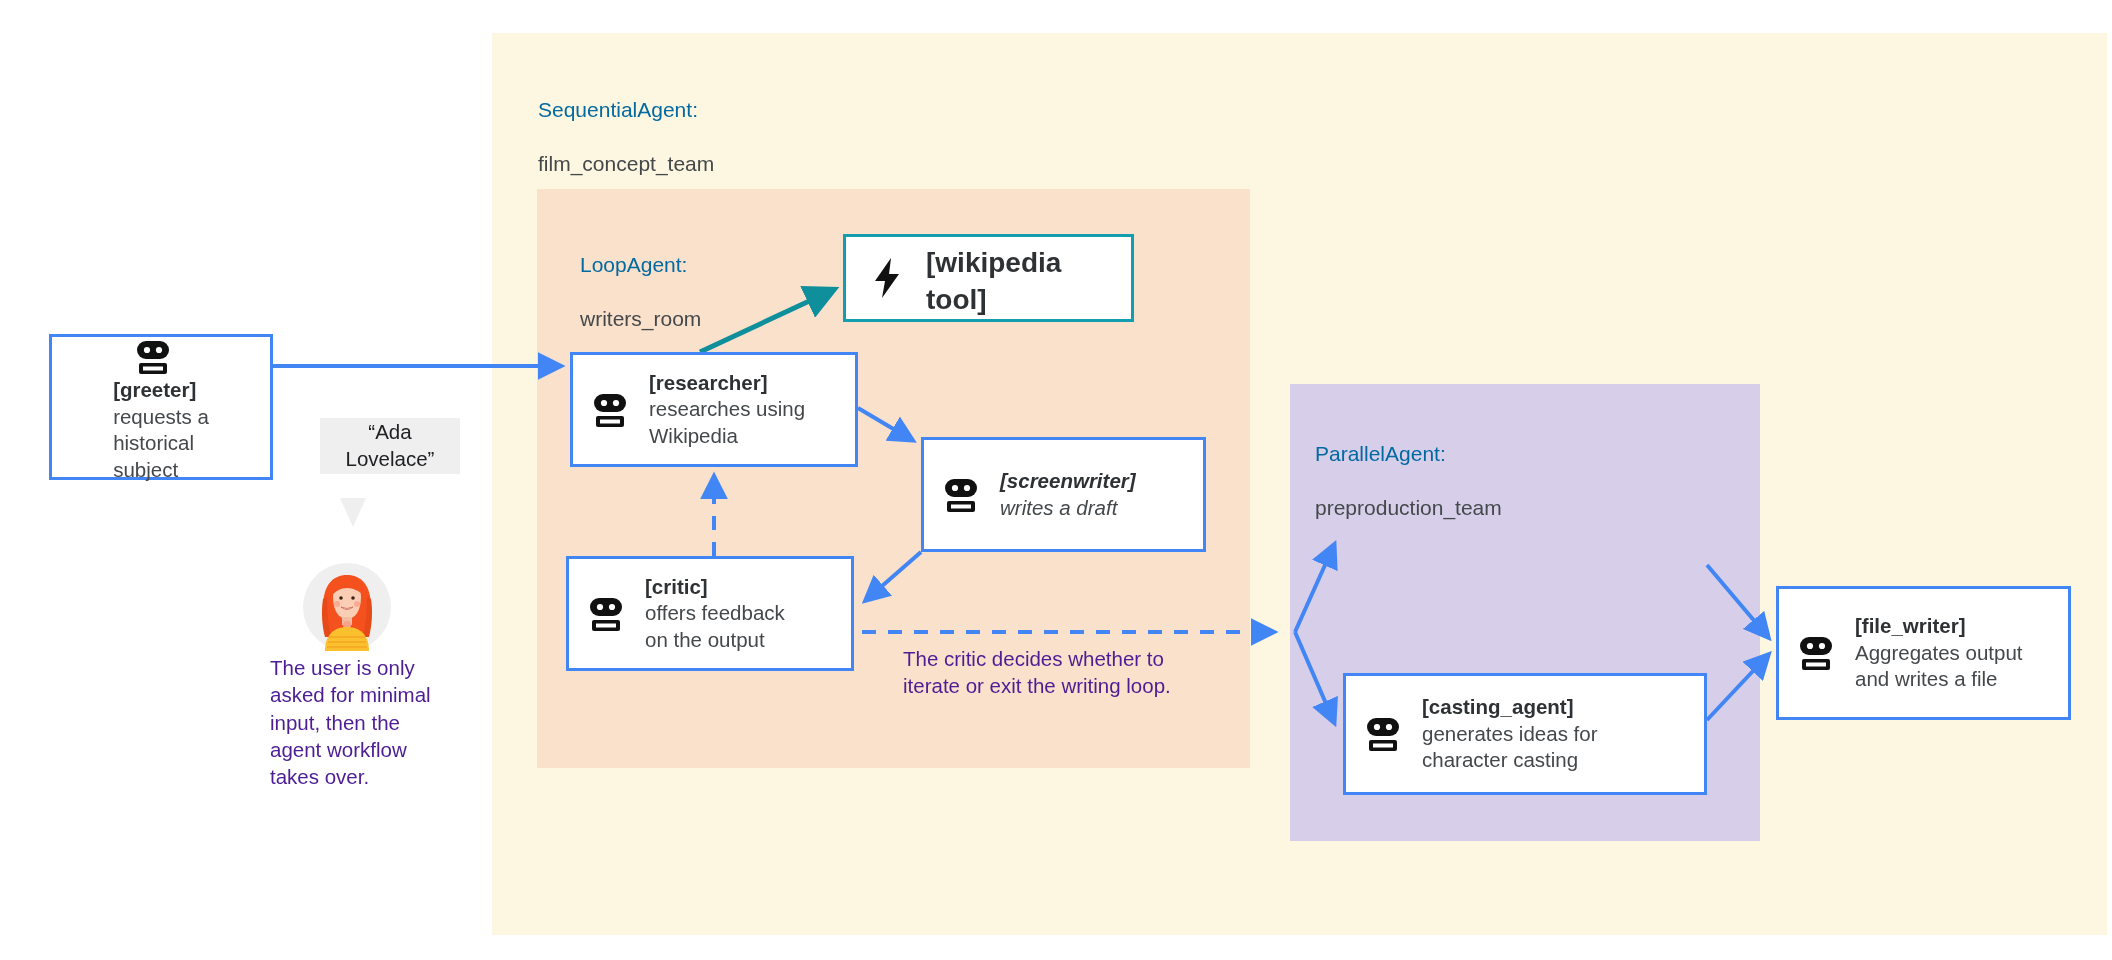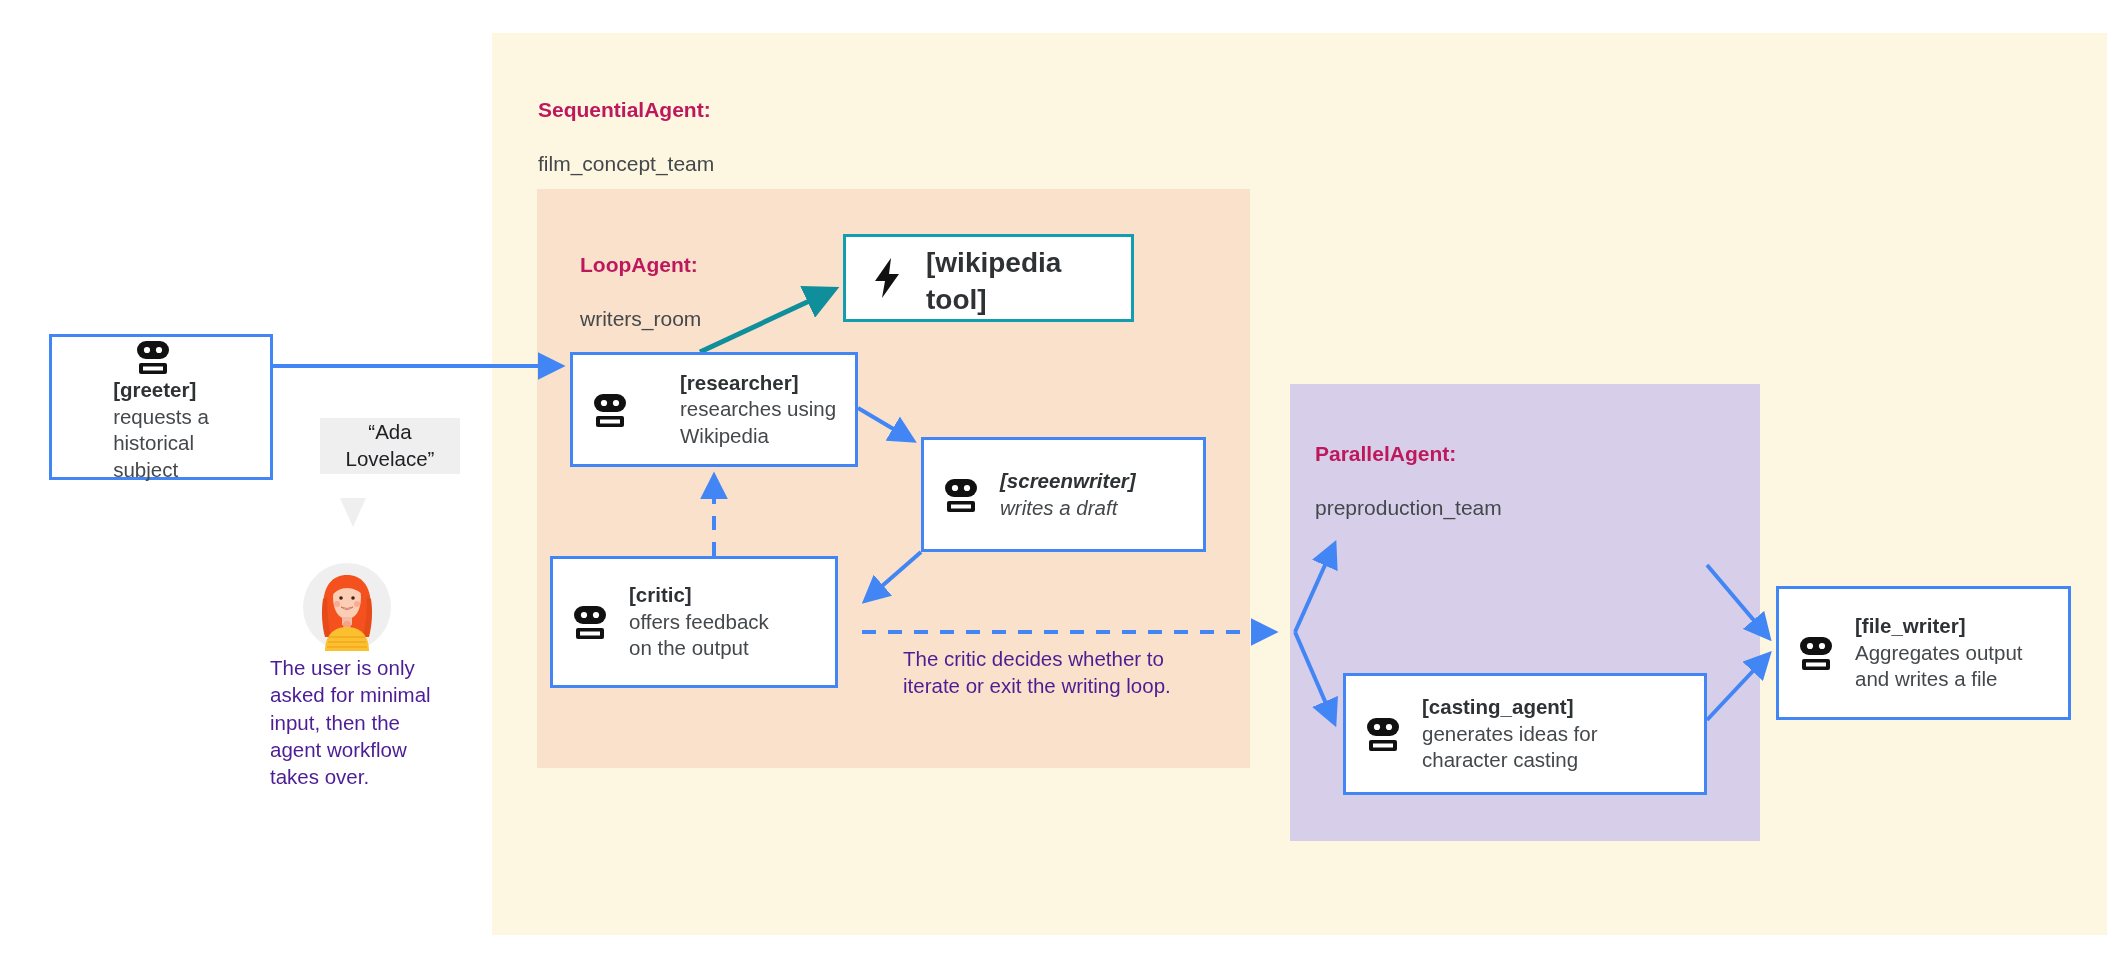--- a/index.html
+++ b/index.html
@@ -44,22 +44,22 @@
     background: #D7CFE9;
   }
 
   .panel-label {
     position: absolute;
     line-height: 1.28;
     font-size: 21px;
     white-space: pre-line;
   }
   .panel-label .lbl-type {
-    font-weight: bold;
-    color: #be185d;
+    font-weight: normal;
+    color: #0369a1;
     display: block;
   }
   .panel-label .lbl-name {
     font-weight: normal;
     color: #44484b;
     display: block;
   }
   .label-sequential { left: 538px; top: 70px; }
   .label-loop       { left: 580px; top: 225px; }
   .label-parallel   { left: 1315px; top: 414px; }
@@ -104,23 +104,23 @@
   .node.tool .txt {
     font-weight: bold;
     color: #202124;
     font-size: 28px;
     margin-top: 7px;
   }
 
   
   .n-greeter      { left: 49px;   top: 334px;  width: 224px; height: 146px; flex-direction: column; }
   .n-wikipedia    { left: 843px;  top: 234px;  width: 291px; height: 88px;  padding-left: 18px; }
-  .n-researcher   { left: 570px;  top: 352px;  width: 288px; height: 115px; gap: 31px; }
+  .n-researcher   { left: 570px;  top: 352px;  width: 288px; height: 115px; }
   .n-screenwriter { left: 921px;  top: 437px;  width: 285px; height: 115px; font-style: italic; }
-  .n-critic       { left: 550px;  top: 556px;  width: 288px; height: 132px; }
+  .n-critic       { left: 566px;  top: 556px;  width: 288px; height: 115px; }
   .n-boxoffice    { left: 1343px; top: 500px;  width: 364px; height: 122px; }
   .n-casting      { left: 1343px; top: 673px;  width: 364px; height: 122px; }
   .n-filewriter   { left: 1776px; top: 586px;  width: 295px; height: 134px; }
 
   
   .bubble {
     position: absolute;
     left: 320px; top: 418px;
     width: 140px; height: 56px;
     background: #EFEFEF;

